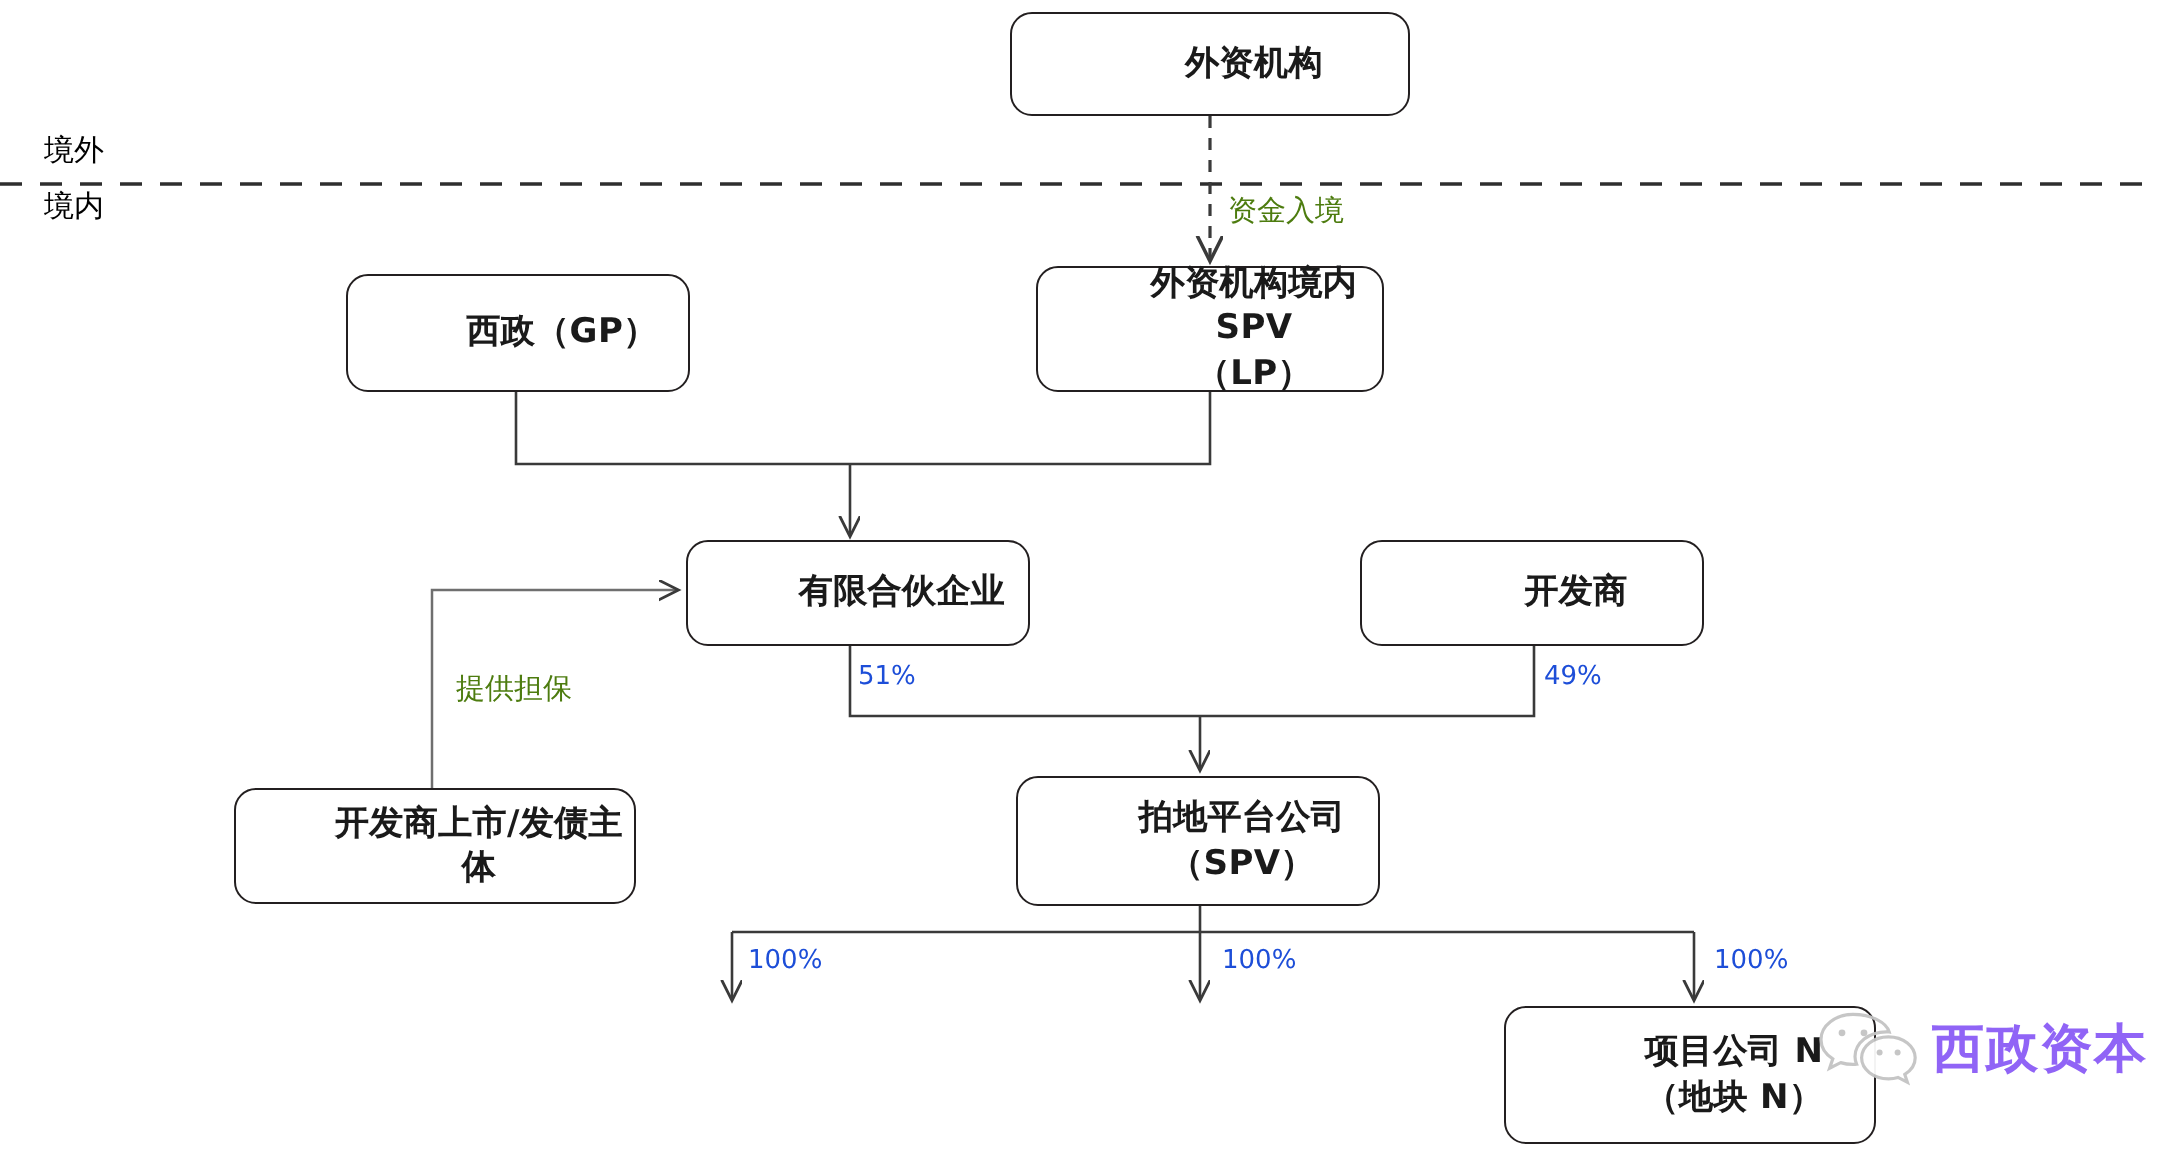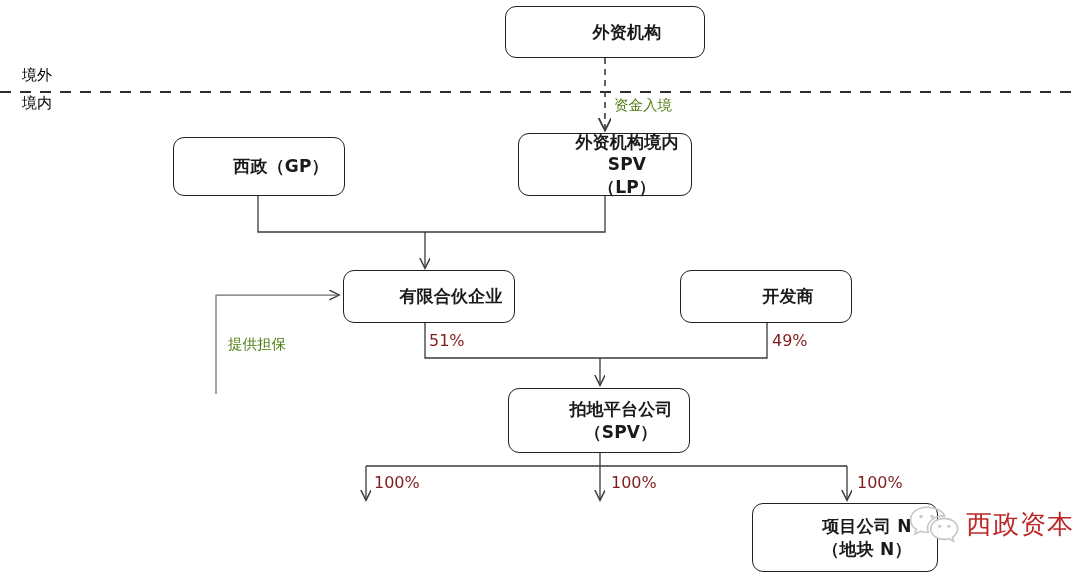--- a/index.html
+++ b/index.html
@@ -40,23 +40,23 @@
     font-family: "DejaVu Sans", "Liberation Sans", sans-serif;
     font-weight: bold;
     font-size: 17px;
     line-height: 1.32;
     letter-spacing: 0.2px;
     padding-left: 44px;
   }
   .node .l2 { display: block; }
   .edge-label {
     position: absolute;
-    color: #7f1d1d;
+    color: #1d4ed8;
     font-family: "DejaVu Sans", "Liberation Sans", sans-serif;
-    font-size: 16px;
+    font-size: 13px;
     font-weight: normal;
     white-space: nowrap;
   }
   .edge-label.cn {
     color: #4d7c0f;
     font-size: 14.5px;
   }
   .region-label {
     position: absolute;
     color: #000000;
@@ -70,22 +70,22 @@
     left: 908px;
     top: 504px;
     display: flex;
     align-items: center;
     gap: 6px;
     opacity: 0.95;
   }
   #watermark .wm-text {
     font-family: "DejaVu Sans", "Liberation Sans", sans-serif;
     font-size: 26px;
-    font-weight: normal;
-    color: #b91c1c;
+    font-weight: bold;
+    color: #8b5cf6;
     letter-spacing: 1px;
   }
 </style>
 </head>
 <body>
 
 <div id="canvas">
 
   <svg class="layer" viewBox="0 0 1080 582" xmlns="http://www.w3.org/2000/svg">
     <defs>
@@ -147,20 +147,23 @@
   </div>
 
   <div class="node" style="left:343px; top:270px; width:172px; height:53px;">
     <span>有限合伙企业</span>
   </div>
 
   <div class="node" style="left:680px; top:270px; width:172px; height:53px;">
     <span>开发商</span>
   </div>
 
+  <div class="node" style="left:117px; top:394px; width:201px; height:58px;">
+    <span>开发商上市/发债主体</span>
+  </div>
 
   <div class="node" style="left:508px; top:388px; width:182px; height:65px;">
     <span>拍地平台公司</span>
     <span class="l2">（SPV）</span>
   </div>
 
 
 
   <div class="node" style="left:752px; top:503px; width:186px; height:69px;">
     <span>项目公司 N</span>

